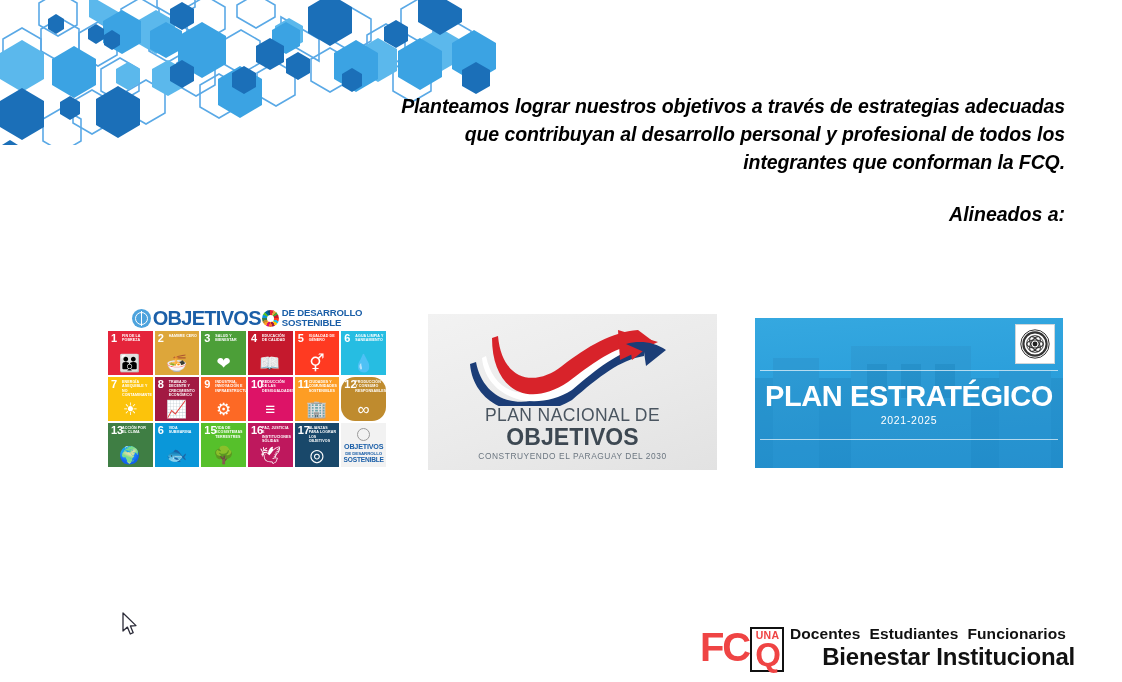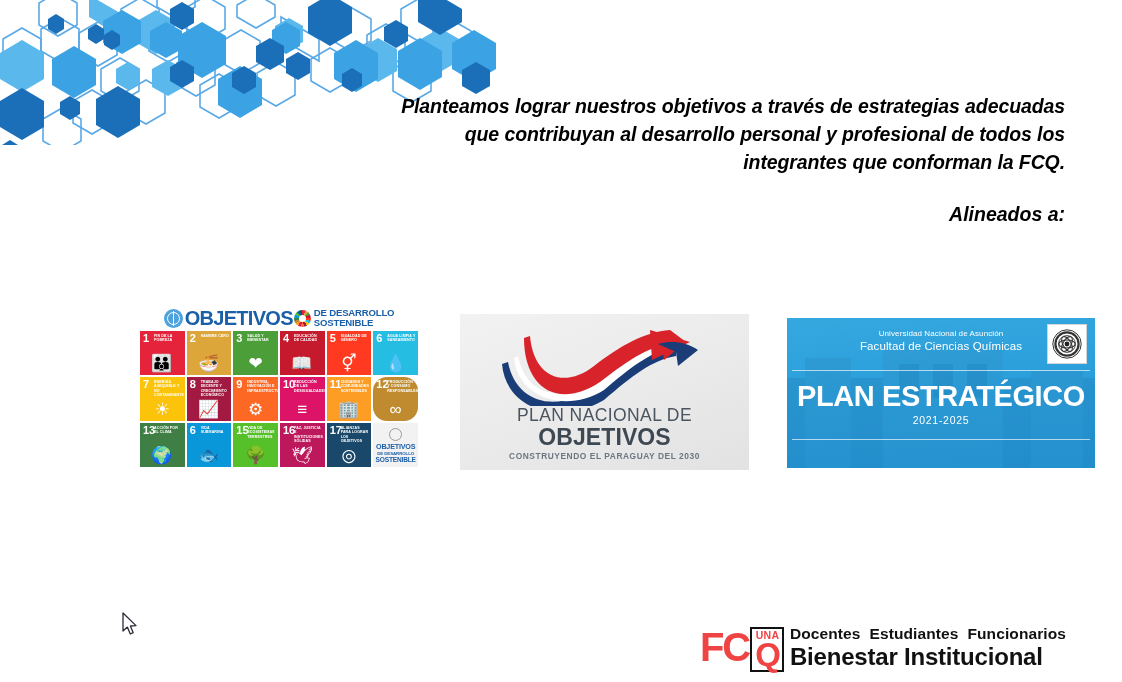--- a/index.html
+++ b/index.html
@@ -33,21 +33,21 @@
     position:absolute;
     left:400px;top:203px;width:665px;
     text-align:right;
     font-style:italic;
     font-weight:bold;
     font-size:19.5px;
     color:#000000;
   }
 
   
-  .logo-box{position:absolute;margin-left:32px;}
+  .logo-box{position:absolute;}
 
   
   #sdg-poster{
     left:108px;top:305px;width:278px;height:168px;
     background:#ffffff;
   }
   #sdg-header{
     height:26px;width:100%;
     display:flex;align-items:center;justify-content:center;
     gap:2px;
@@ -141,21 +141,21 @@
   }
   #pnd-l1{
     font-size:17.5px;font-weight:normal;color:#4a5560;letter-spacing:0.4px;
     line-height:19px;
   }
   #pnd-l2{
     font-size:23px;font-weight:bold;color:#3d4852;letter-spacing:0.1px;
     line-height:24px;
   }
   #pnd-l3{
-    font-size:8.4px;font-weight:bold;color:#6b7680;letter-spacing:0.55px;
+    font-size:8.4px;font-weight:normal;color:#6b7680;letter-spacing:0.55px;
     line-height:12px;margin-top:1px;
   }
 
   
   #pe-logo{
     left:755px;top:318px;width:308px;height:150px;
     background:linear-gradient(175deg,#35a8e0 0%,#2b9fdb 45%,#2496d6 100%);
     overflow:hidden;
   }
   #pe-bg{
@@ -198,21 +198,21 @@
   }
   #fcq-box{
     border:2.5px solid #111111;
     padding:0 2px 0 3px;
     margin-left:1px;
     display:flex;flex-direction:column;align-items:center;
     line-height:1;
   }
   #fcq-una{font-size:10.5px;font-weight:bold;letter-spacing:0.4px;margin-top:1px;}
   #fcq-q{font-size:33px;font-weight:bold;line-height:31px;letter-spacing:-1px;margin-top:-1px;}
-  #footer-text{display:flex;flex-direction:column;padding-bottom:2px;}
+  #footer-text{display:flex;flex-direction:column;padding-bottom:2px;text-align:right;}
   #footer-line1{
     font-size:15.5px;font-weight:bold;color:#111111;letter-spacing:0.1px;
     line-height:19px;
   }
   #footer-line1 span{margin-right:9px;}
   #footer-line2{
     font-size:24px;font-weight:bold;color:#111111;letter-spacing:-0.2px;
     line-height:27px;
   }
 
@@ -422,24 +422,20 @@
 <div class="logo-box" id="pe-logo">
   <svg id="pe-bg" viewBox="0 0 308 150" preserveAspectRatio="none">
     <rect x="0" y="60" width="308" height="90" fill="#1c6ea4"></rect>
     <rect x="18" y="40" width="46" height="110" fill="#2a7fb5"></rect>
     <rect x="96" y="28" width="120" height="122" fill="#2d86bc"></rect>
     <rect x="112" y="46" width="20" height="34" fill="#0f5a8c"></rect>
     <rect x="146" y="46" width="20" height="34" fill="#0f5a8c"></rect>
     <rect x="180" y="46" width="20" height="34" fill="#0f5a8c"></rect>
     <rect x="244" y="52" width="52" height="98" fill="#2a7fb5"></rect>
   </svg>
-  <div id="pe-head">
-    <div id="pe-uni">Universidad Nacional de Asunción</div>
-    <div id="pe-fac">Facultad de Ciencias Químicas</div>
-  </div>
   <div id="pe-seal">
     <svg width="32" height="32" viewBox="0 0 32 32">
       <circle cx="16" cy="16" r="14.2" fill="none" stroke="#333" stroke-width="1"></circle>
       <circle cx="16" cy="16" r="11.6" fill="none" stroke="#333" stroke-width="2.2"></circle>
       <circle cx="16" cy="16" r="8.4" fill="none" stroke="#333" stroke-width="0.9"></circle>
       <ellipse cx="16" cy="16" rx="8.2" ry="4" fill="none" stroke="#333" stroke-width="1.1"></ellipse>
       <ellipse cx="16" cy="16" rx="8.2" ry="4" fill="none" stroke="#333" stroke-width="1.1" transform="rotate(60 16 16)"></ellipse>
       <ellipse cx="16" cy="16" rx="8.2" ry="4" fill="none" stroke="#333" stroke-width="1.1" transform="rotate(120 16 16)"></ellipse>
       <circle cx="16" cy="16" r="2.4" fill="#222"></circle>
     </svg>

